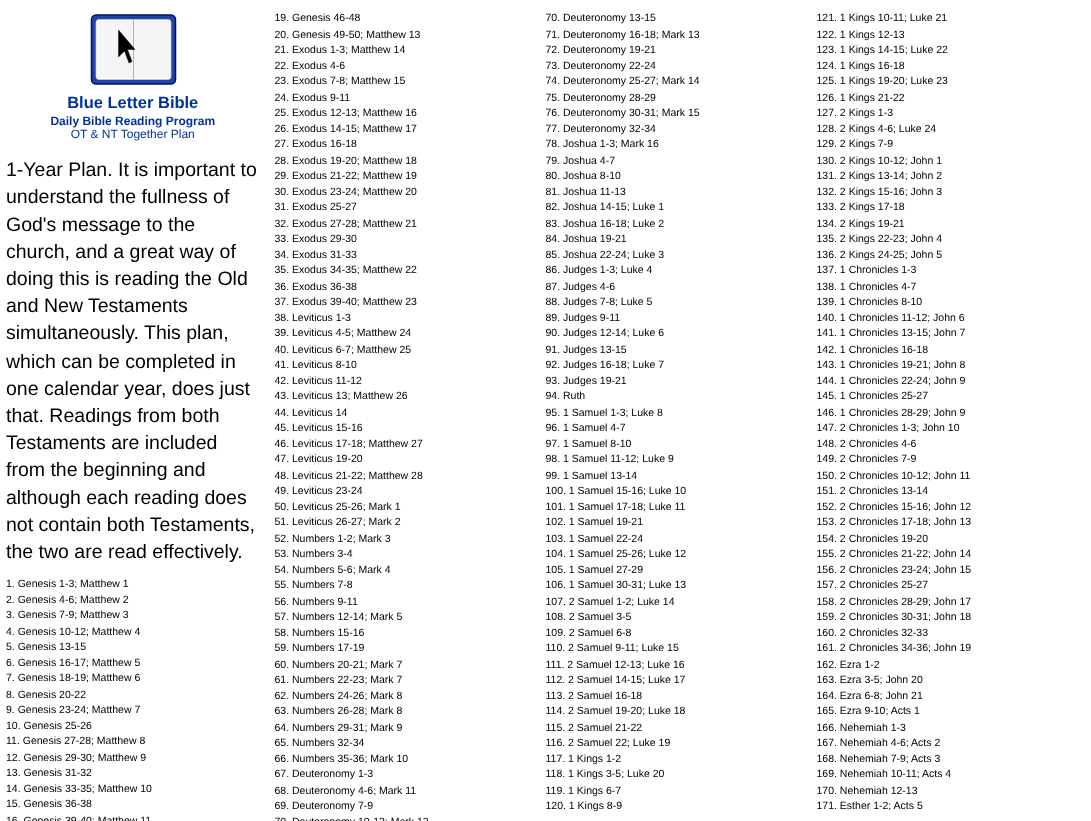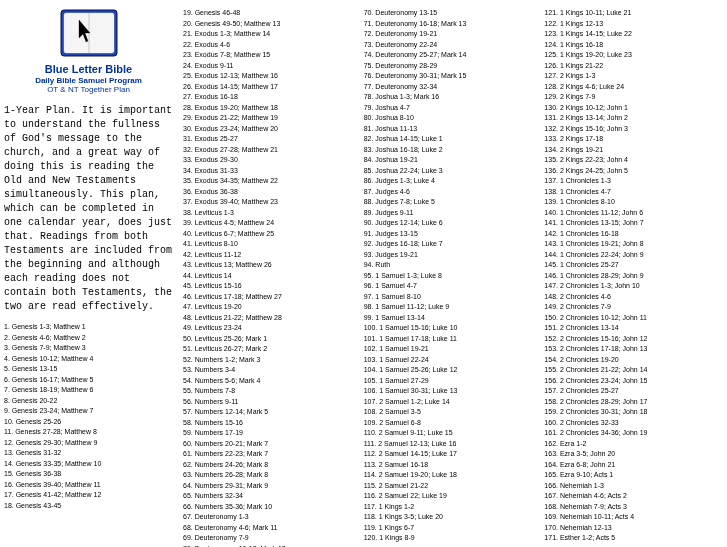--- a/index.html
+++ b/index.html
@@ -48,25 +48,24 @@
       font-weight: bold;
     }
     .app-plan {
       font-size: 8px;
       text-align: center;
       color: #003399;
       font-weight: normal;
       margin-bottom: 4px;
     }
     .sidebar-text {
-      font-size: 10px;
+      font-size: 13px;
       line-height: 1.4;
       color: #000;
       margin-bottom: 8px;
-      font-family: Liberation Mono, monospace;
     }
     .reading-list-col {
       font-size: 7px;
       line-height: 1.5;
       color: #000;
     }
     .reading-list-col div {
       white-space: nowrap;
     }
     .columns-area {
@@ -96,21 +95,21 @@
         <rect x="2" y="2" width="56" height="46" rx="3" ry="3" fill="#2244aa" stroke="#001166" stroke-width="1"></rect>
         <rect x="5" y="5" width="50" height="40" rx="2" ry="2" fill="#ffffff" stroke="#cccccc" stroke-width="0.5"></rect>
 
         <rect x="6" y="6" width="48" height="38" rx="1" fill="#f5f5f5"></rect>
 
         <line x1="30" y1="5" x2="30" y2="45" stroke="#999" stroke-width="0.5"></line>
 
         <polygon points="20,12 20,30 24,26 27,34 29,33 26,25 31,25" fill="#000" stroke="#000" stroke-width="0.3"></polygon>
       </svg>
       <div class="app-title">Blue Letter Bible</div>
-      <div class="app-subtitle">Daily Bible Samuel Program</div>
+      <div class="app-subtitle">Daily Bible Reading Program</div>
       <div class="app-plan">OT &amp; NT Together Plan</div>
     </div>
     <div class="sidebar-text">1-Year Plan. It is important to understand the fullness of God's message to the church, and a great way of doing this is reading the Old and New Testaments simultaneously. This plan, which can be completed in one calendar year, does just that. Readings from both Testaments are included from the beginning and although each reading does not contain both Testaments, the two are read effectively.</div>
     <div class="reading-list-col" id="col0-container">
         <div>1. Genesis 1-3; Matthew 1</div>
         <div>2. Genesis 4-6; Matthew 2</div>
         <div>3. Genesis 7-9; Matthew 3</div>
         <div>4. Genesis 10-12; Matthew 4</div>
         <div>5. Genesis 13-15</div>
         <div>6. Genesis 16-17; Matthew 5</div>

